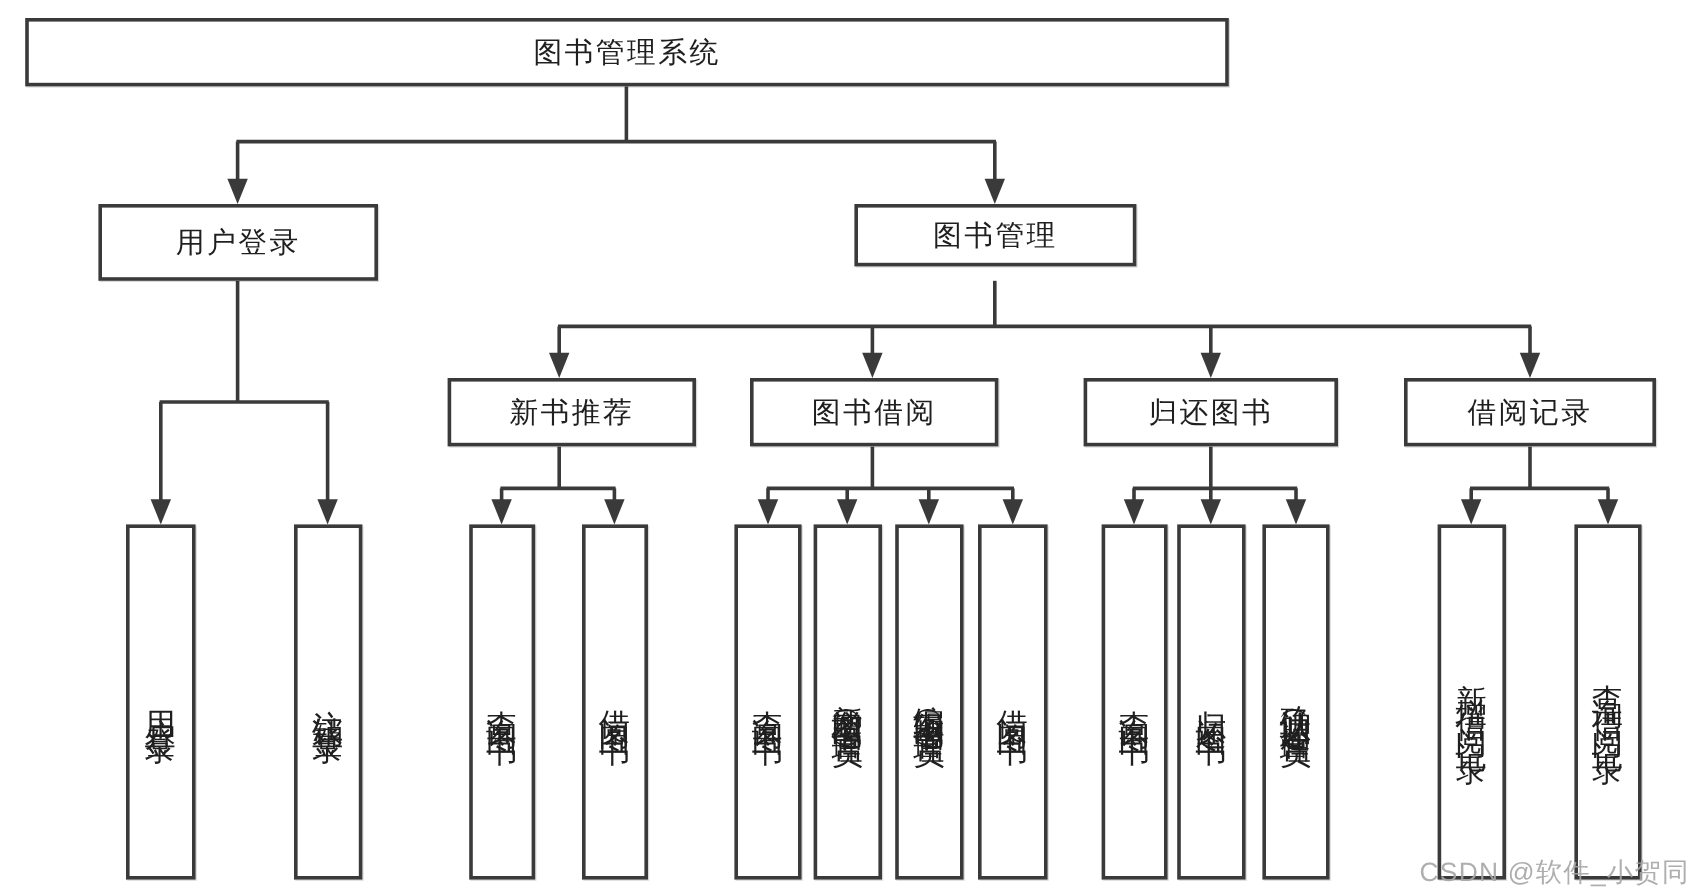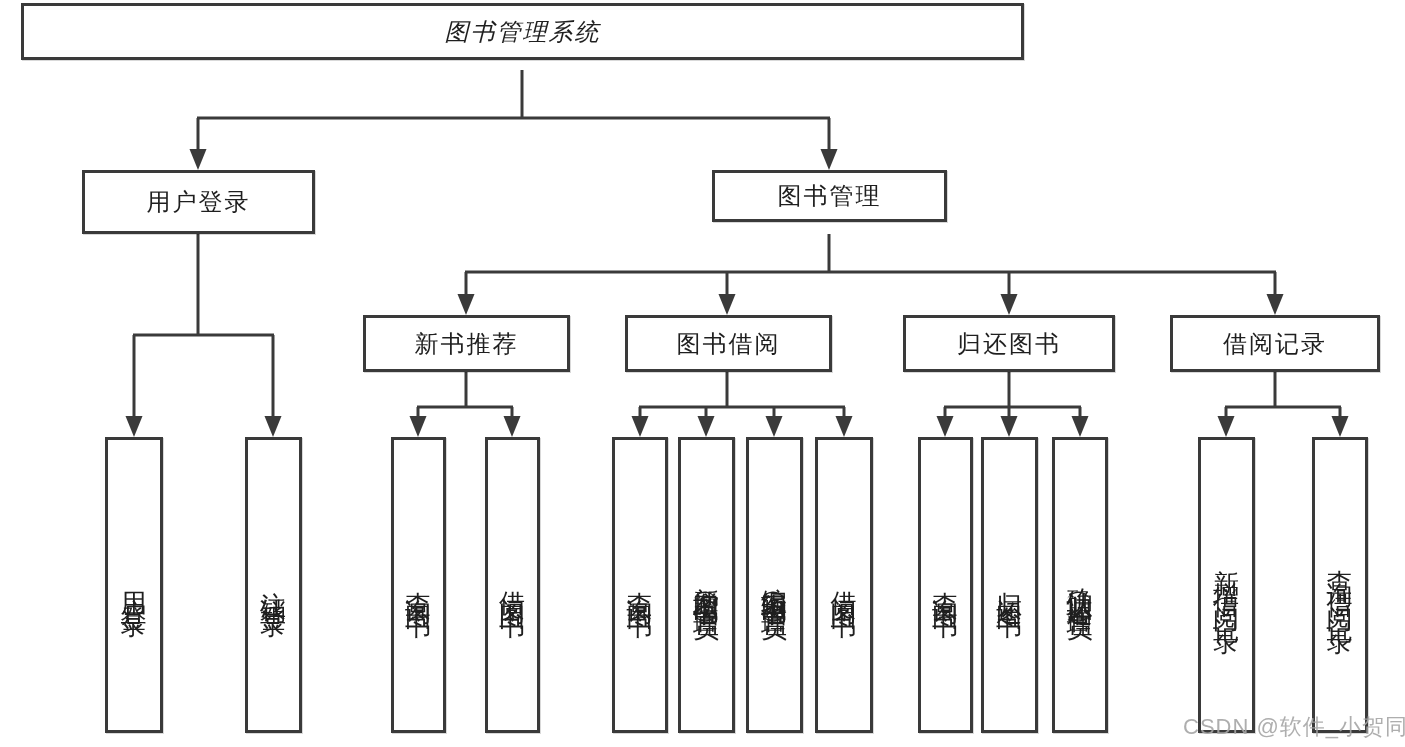--- a/index.html
+++ b/index.html
@@ -22,25 +22,25 @@
     box-sizing: border-box;
     background: #ffffff;
     border: 3px solid #3a3a3a;
     display: flex;
     align-items: center;
     justify-content: center;
     color: #1f1f1f;
     box-shadow: 1px 1px 0 rgba(0,0,0,0.15);
   }
   .hnode { font-size: 24px; letter-spacing: 2px; white-space: nowrap; }
-  .root-node   { left: 21px;  top: 3px;  width: 1003px; height: 57px; font-style: italic; }
+  .root-node   { left: 21px;  top: 15px;  width: 1003px; height: 57px; }
   .l2a { left: 82px;  top: 170px; width: 233px; height: 64px; }
   .l2b { left: 712px; top: 170px; width: 235px; height: 52px; }
   .l3  { top: 315px; height: 57px; }
-  .l3a { left: 363px;  width: 207px; justify-content: center; }
+  .l3a { left: 373px;  width: 207px; justify-content: center; }
   .l3b { left: 625px;  width: 207px; }
   .l3c { left: 903px;  width: 212px; }
   .l3d { left: 1170px; width: 210px; }
   .leaf { top: 437px; height: 296px; }
   .leaf span {
     writing-mode: vertical-rl;
     text-orientation: mixed;
     font-size: 26px;
     letter-spacing: 7px;
     line-height: 1;

